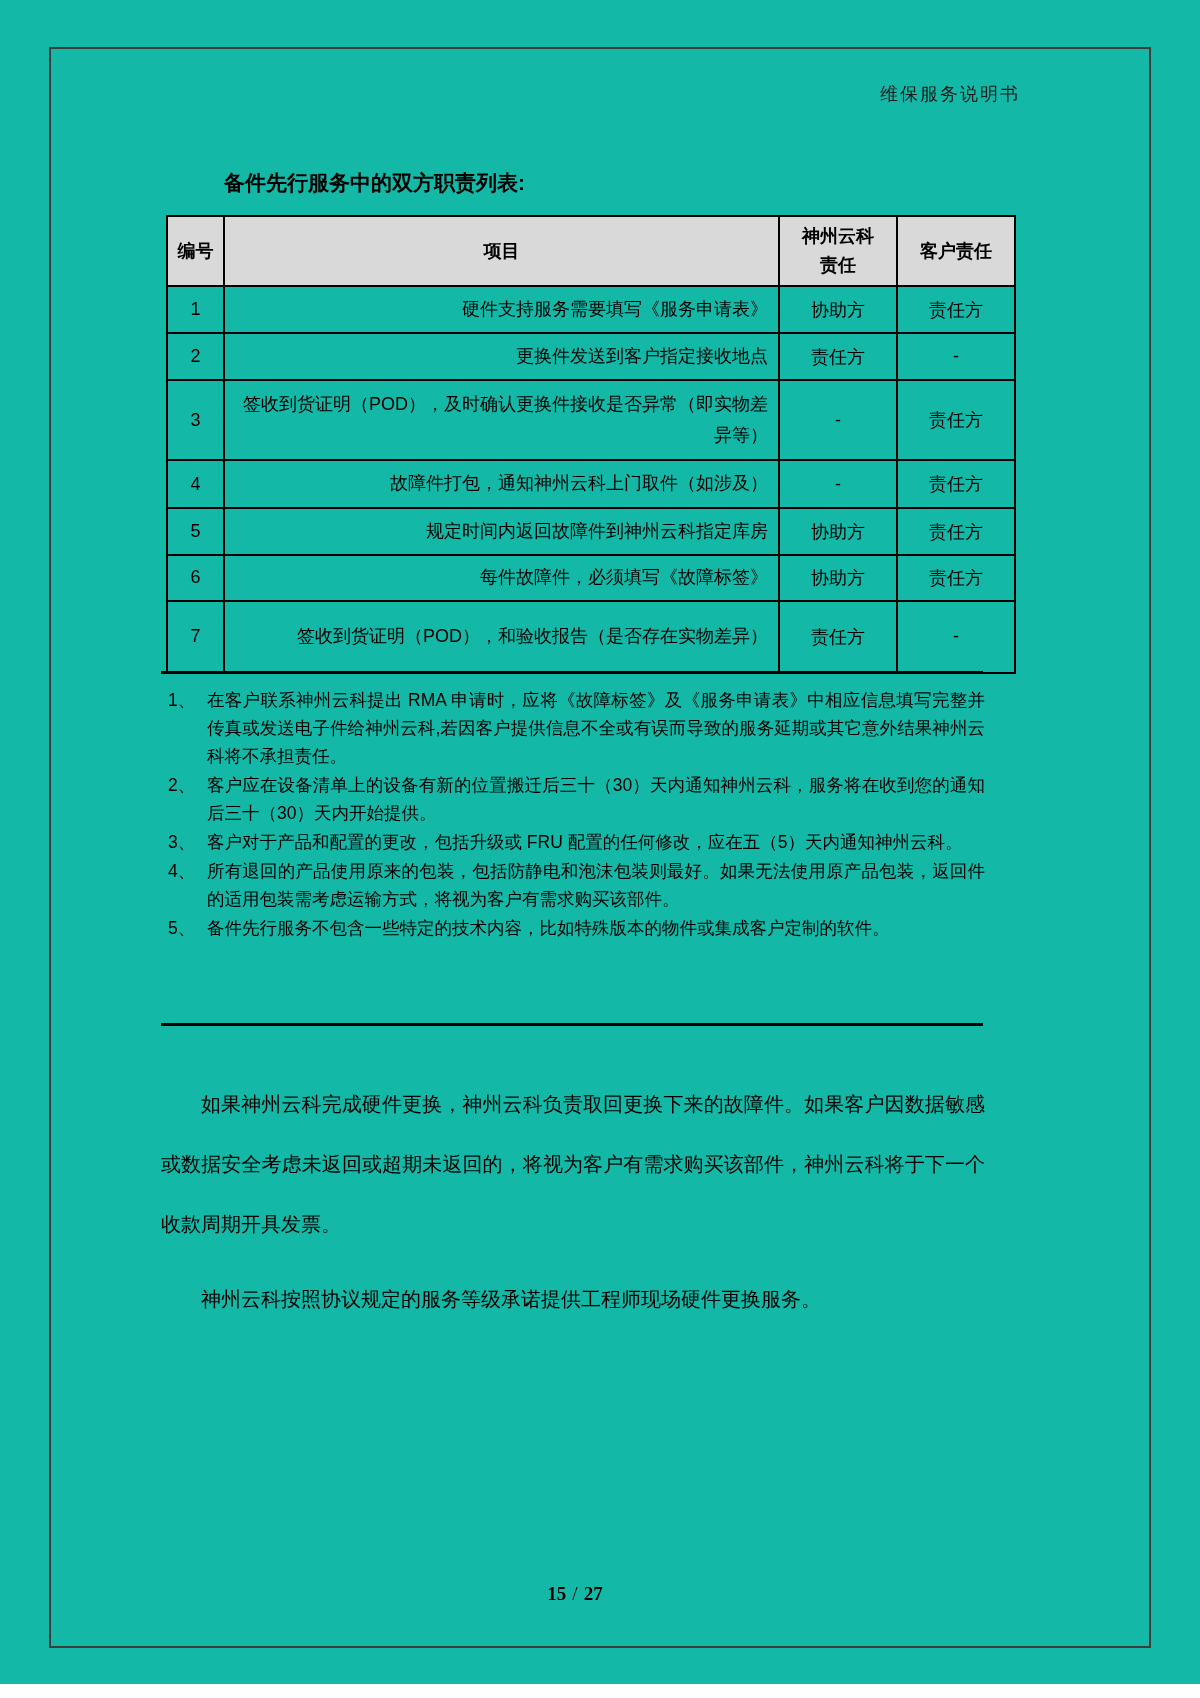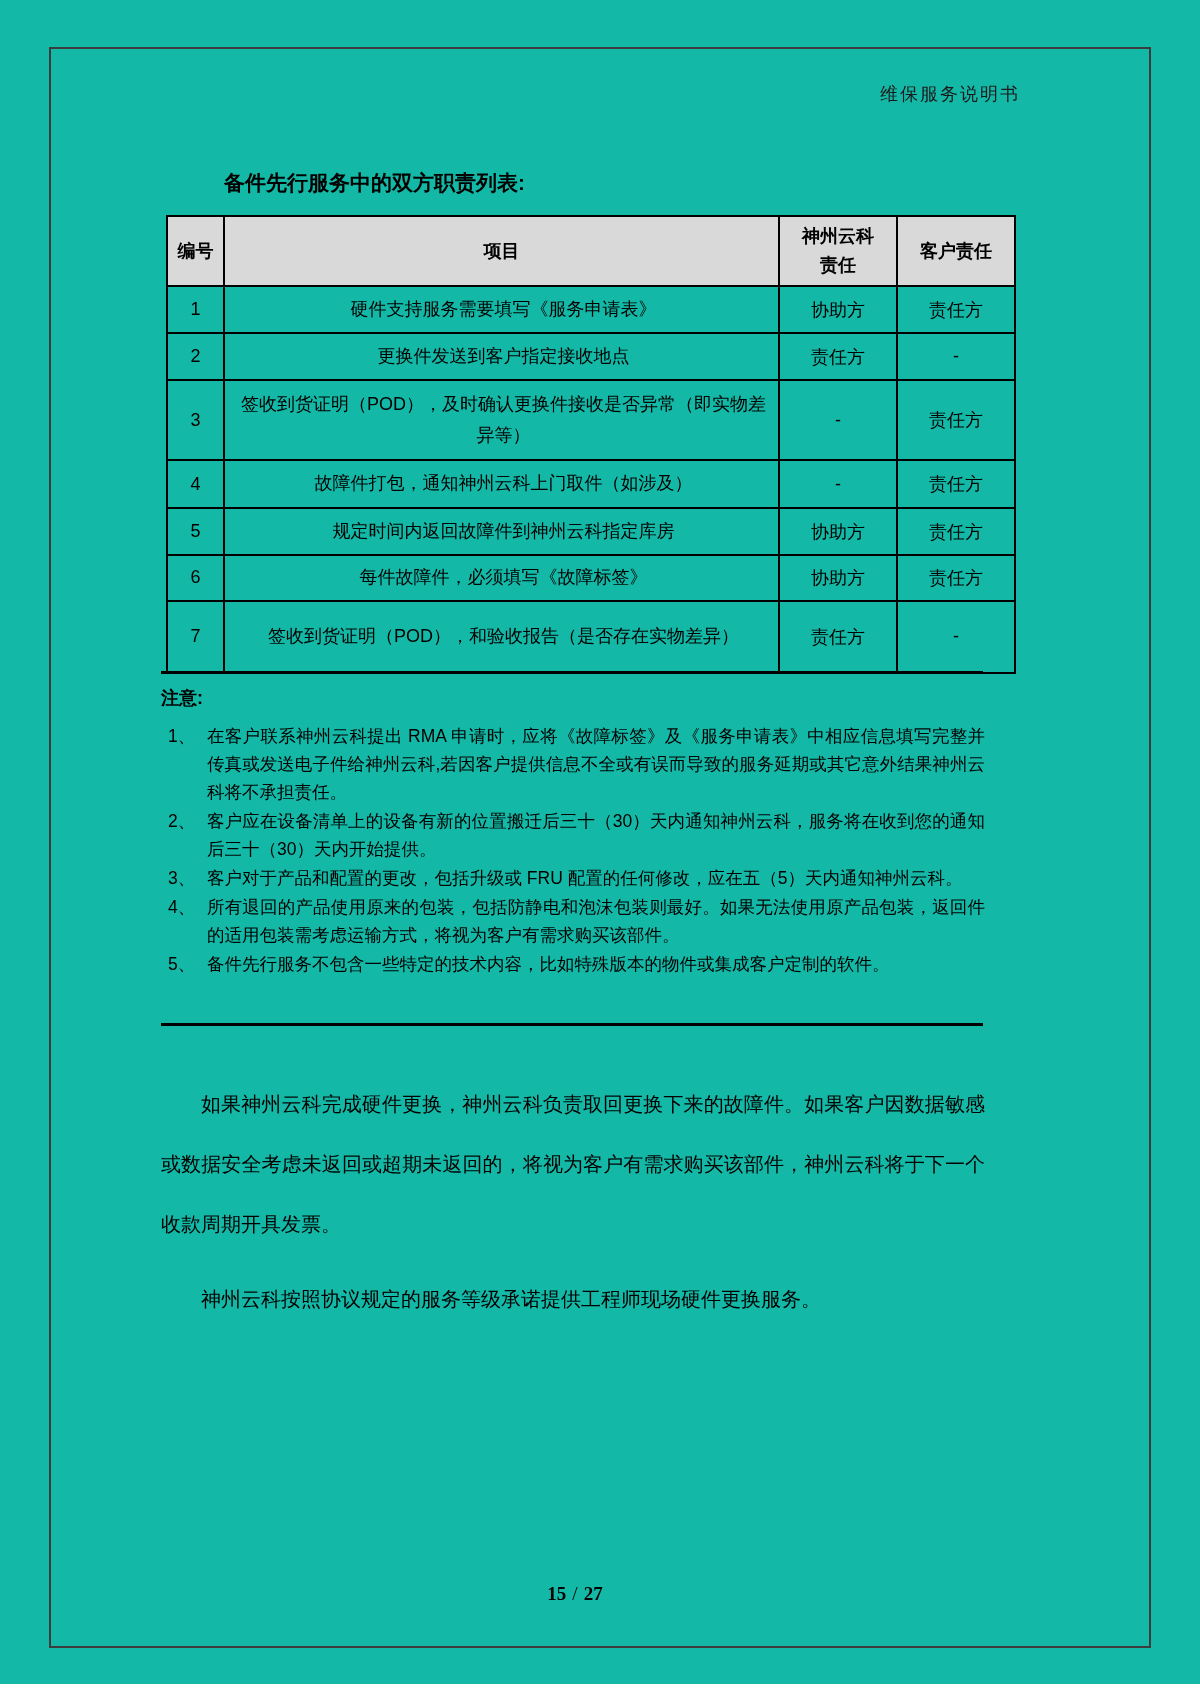--- a/index.html
+++ b/index.html
@@ -40,21 +40,21 @@
   }
   .resp-table thead th {
     background:#d9d9d9;
     font-weight:bold;
     text-align:center;
     height:70px;
     line-height:1.6;
   }
   .th-dck { white-space:pre-line; }
   .cell-num, .cell-dck, .cell-customer { text-align:center; }
-  .cell-item { text-align:center; padding:6px 10px 6px 14px; line-height:1.75;border-radius:23px; }
+  .cell-item { text-align:right; padding:6px 10px 6px 14px; line-height:1.75;border-radius:23px; }
   .notes-rule, .section-rule {
     position:absolute; left:161px; width:822px; height:3px; background:#000;
   }
   .notes-rule { top:671px; }
   .section-rule { top:1023px; }
   .notes {
     position:absolute; top:686px; left:161px; width:824px;
     font-size:17.5px; color:#000;
   }
   .notes-label { font-weight:bold; font-size:18px; margin-bottom:12px; }
@@ -151,21 +151,20 @@
           <td class="cell cell-item">签收到货证明（POD），和验收报告（是否存在实物差异）</td>
           <td class="cell cell-dck">责任方</td>
           <td class="cell cell-customer">-</td>
         </tr>
       </tbody>
   </table>
 
   <div class="notes-rule"></div>
 
   <div class="notes">
-    <div class="notes-label">注意:</div>
     <div>
         <div class="note-item">
           <span class="note-num">1、</span>
           <span class="note-text">在客户联系神州云科提出 RMA 申请时，应将《故障标签》及《服务申请表》中相应信息填写完整并传真或发送电子件给神州云科,若因客户提供信息不全或有误而导致的服务延期或其它意外结果神州云科将不承担责任。</span>
         </div>
         <div class="note-item">
           <span class="note-num">2、</span>
           <span class="note-text">客户应在设备清单上的设备有新的位置搬迁后三十（30）天内通知神州云科，服务将在收到您的通知后三十（30）天内开始提供。</span>
         </div>
         <div class="note-item">

